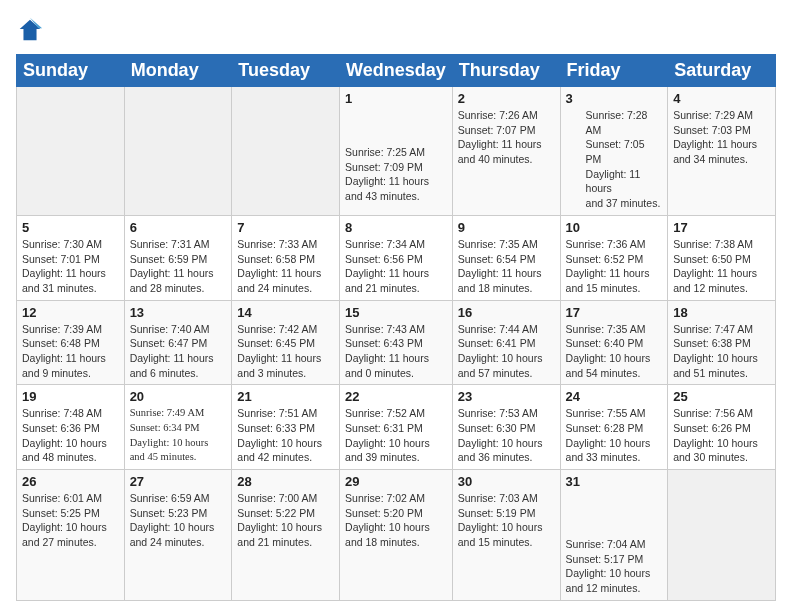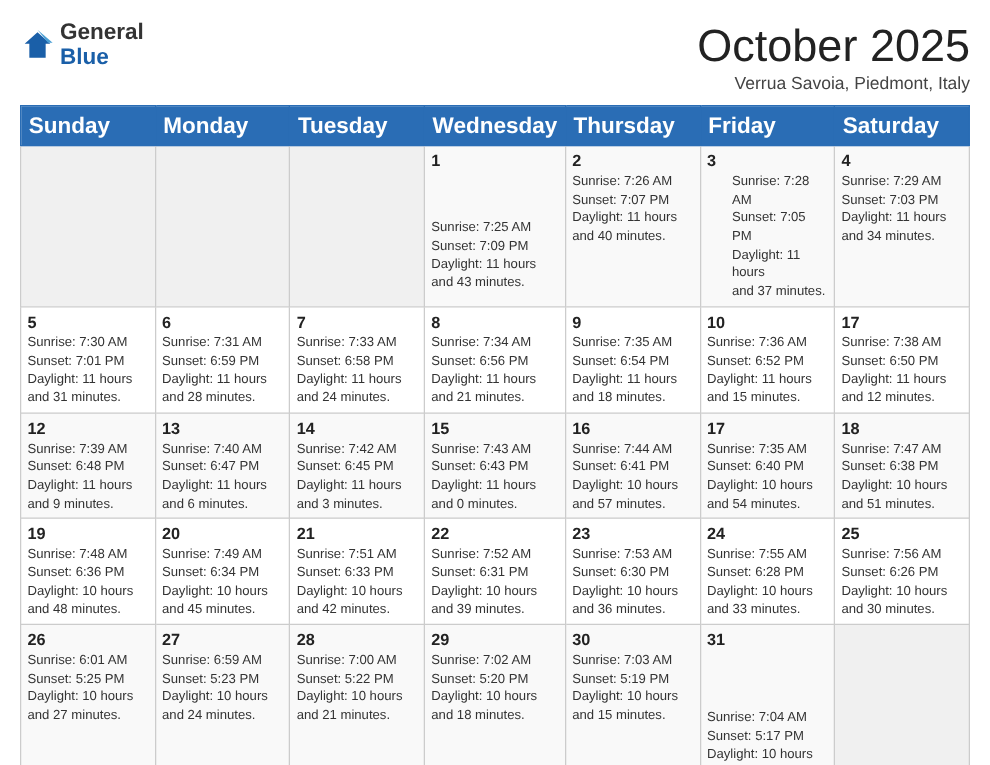--- a/index.html
+++ b/index.html
@@ -90,28 +90,20 @@
   </style>
 </head>
 <body>
 
 <div class="header">
   <div class="logo">
     <svg class="logo-icon" viewBox="0 0 30 30">
       <polygon points="15,4 26,14 22,14 22,26 8,26 8,14 4,14" fill="#1a5fa8"></polygon>
       <polygon points="15,2 28,13 24,13" fill="#4a9fd4"></polygon>
     </svg>
-    <div class="logo-text">
-      <span class="logo-general">General</span><br>
-      <span class="logo-blue">Blue</span>
-    </div>
-  </div>
-  <div class="title-area">
-    <div class="month-title">October 2025</div>
-    <div class="subtitle">Verrua Savoia, Piedmont, Italy</div>
   </div>
 </div>
 
 <table class="calendar">
   <thead>
     <tr>
     <th>Sunday</th>
         <th>Monday</th>
         <th>Tuesday</th>
         <th>Wednesday</th>
@@ -259,21 +251,21 @@
       <tr>
         <td>
           <span class="day-number">19</span>
           <div class="day-info" style="white-space: pre-line;">Sunrise: 7:48 AM
 Sunset: 6:36 PM
 Daylight: 10 hours
 and 48 minutes.</div>
         </td>
         <td>
           <span class="day-number">20</span>
-          <div class="day-info" style="white-space: pre-line;">Sunrise: 7:49 AM
+          <div class="day-info" style="white-space: pre-line; font-family: Liberation Serif, serif;">Sunrise: 7:49 AM
 Sunset: 6:34 PM
 Daylight: 10 hours
 and 45 minutes.</div>
         </td>
         <td>
           <span class="day-number">21</span>
           <div class="day-info" style="white-space: pre-line;">Sunrise: 7:51 AM
 Sunset: 6:33 PM
 Daylight: 10 hours
 and 42 minutes.</div>

